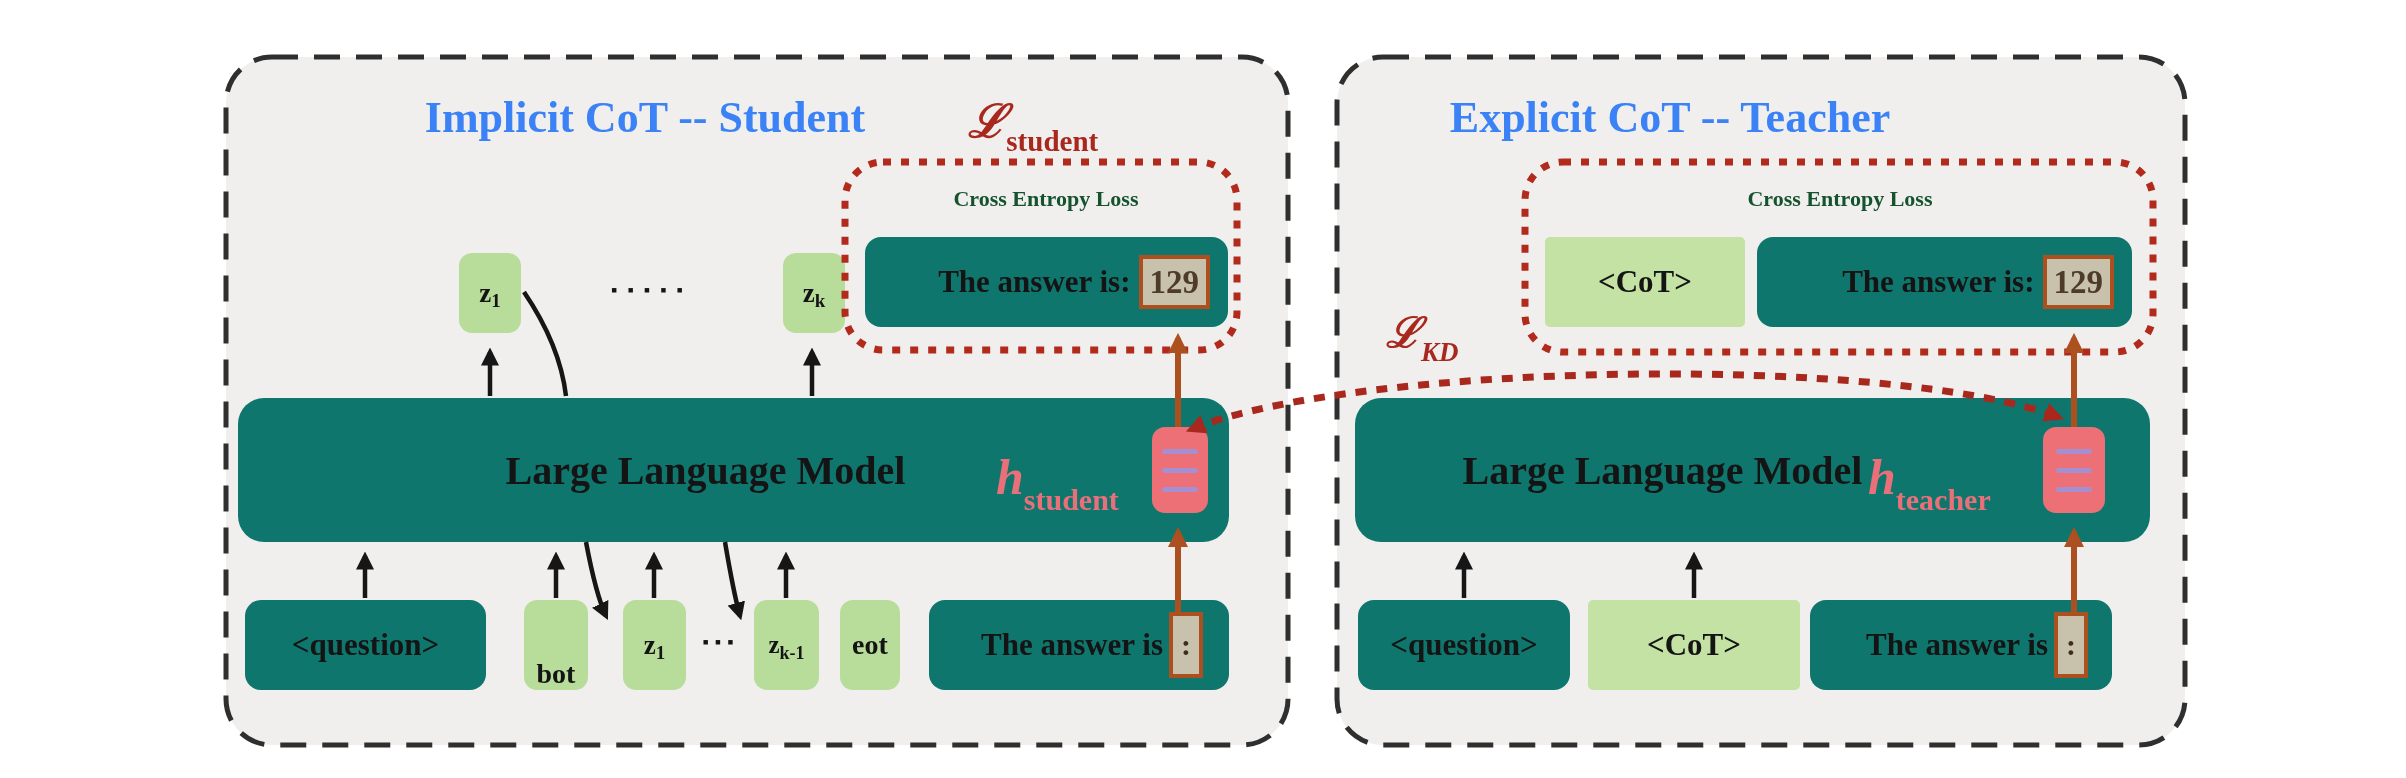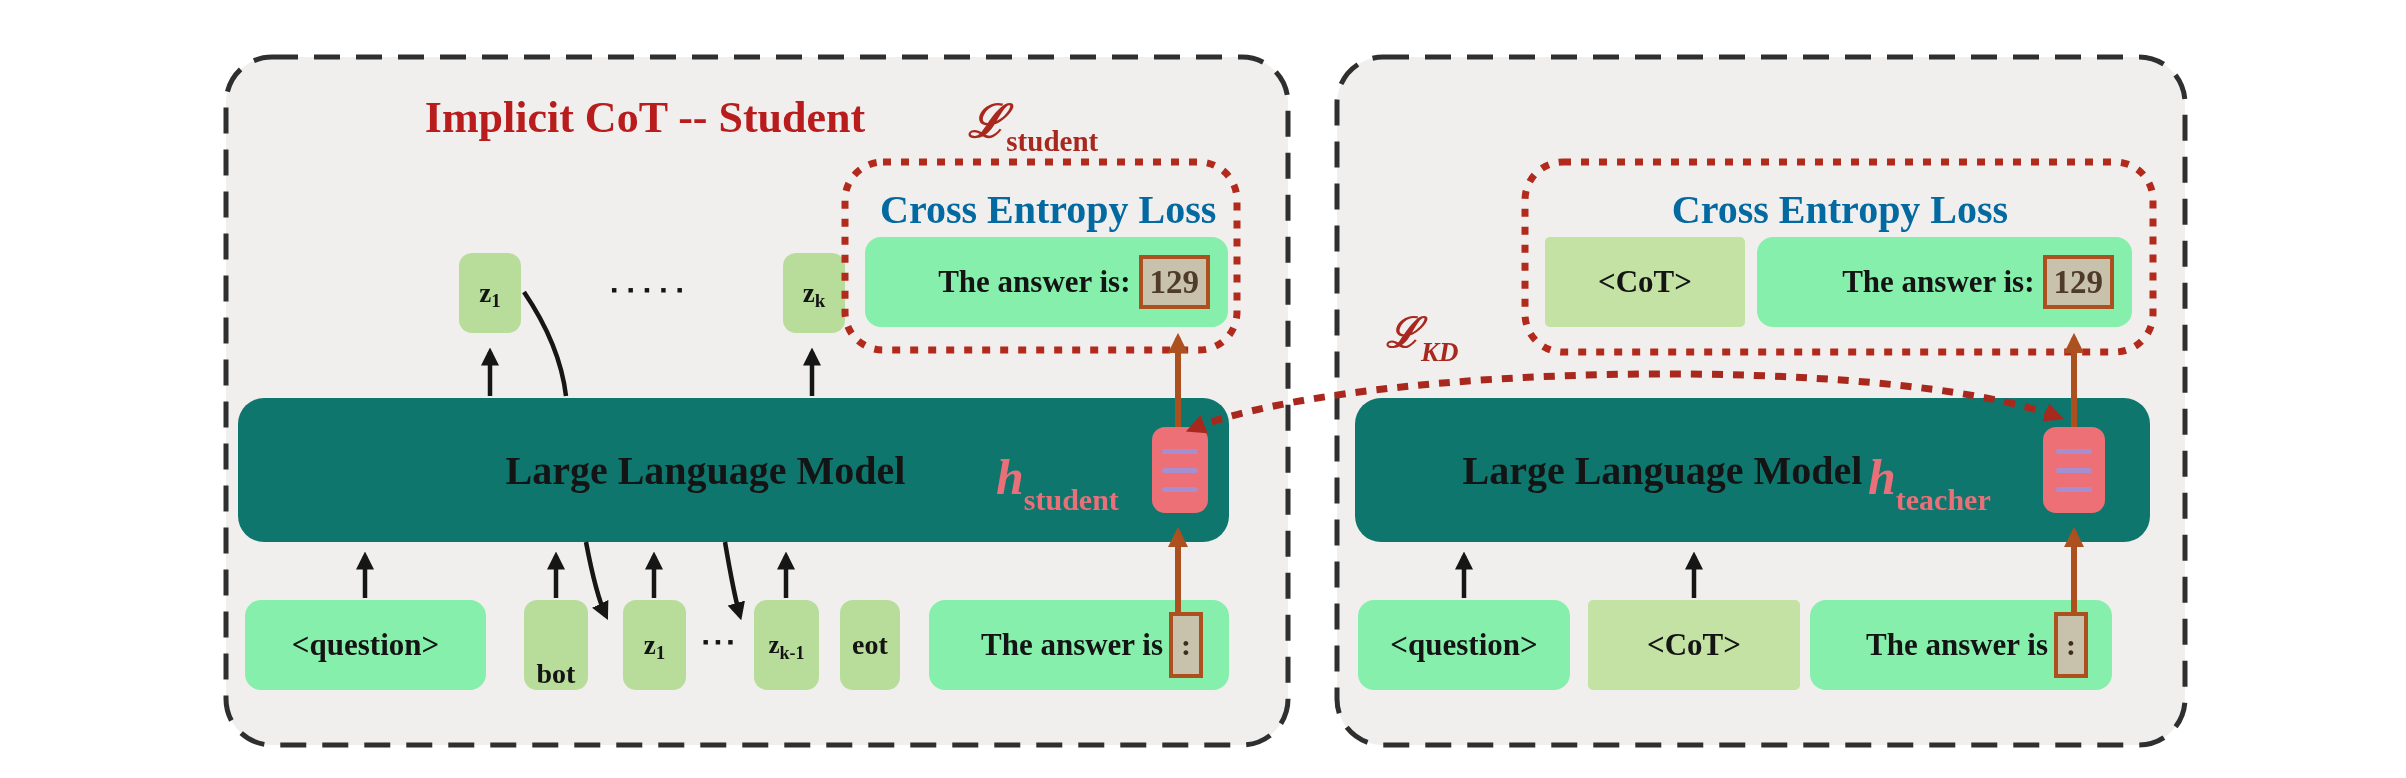--- a/index.html
+++ b/index.html
@@ -3,26 +3,26 @@
 <meta charset="utf-8">
 <style>
   html,body{margin:0;padding:0;background:#ffffff;}
   .canvas{position:relative;width:2406px;height:778px;background:#ffffff;overflow:hidden;
           font-family:"Liberation Serif","DejaVu Serif",serif;}
   .layer{position:absolute;left:0;top:0;width:2406px;height:778px;pointer-events:none;}
   #bg-svg{z-index:0;}
   #fg-svg{z-index:2;}
   .el{position:absolute;z-index:1;box-sizing:border-box;}
   .box{display:flex;align-items:center;justify-content:center;font-weight:bold;color:#141414;}
-  .blue{background:#86efac;border-radius:16px;}
+  .blue{background:#0f766e;border-radius:16px;}
   .green{background:#b8dd9b;border-radius:13px;}
   .green-lt{background:#c3e2a4;border-radius:5px;}
   .orange{background:#0f766e;border-radius:26px;text-align:center;}
-  .title{font-size:44px;font-weight:bold;color:#b91c1c;text-align:center;white-space:nowrap;}
-  .ce-title{font-size:40px;font-weight:bold;color:#0369a1;text-align:center;white-space:nowrap;}
+  .title{font-size:44px;font-weight:bold;color:#3b82f6;text-align:center;white-space:nowrap;}
+  .ce-title{font-size:22px;font-weight:bold;color:#14532d;text-align:center;white-space:nowrap;}
   .loss{color:#a9281d;font-weight:bold;white-space:nowrap;}
   .loss .sym{font-size:46px;font-style:italic;}
   .loss .sub{font-size:29px;position:relative;top:14px;}
   .loss .sub.it{font-style:italic;}
   .tok-txt{font-size:31px;}
   .tok-sm{font-size:28px;}
   .zlab{font-size:27px;}
   .zsub{font-size:19px;position:relative;top:8px;}
   .dots{font-size:18px;font-weight:bold;color:#141414;text-align:center;}
   .val-box{display:inline-flex;align-items:center;justify-content:center;
@@ -109,20 +109,21 @@
 
   <div class="el box green" style="left:840px;top:600px;width:60px;height:90px;">
     <span class="tok-sm">eot</span>
   </div>
 
   <div class="el box blue" style="left:929px;top:600px;width:300px;height:90px;justify-content:flex-end;padding-right:26px;gap:6px;">
     <span class="tok-txt">The answer is</span>
     <span class="colon-box">:</span>
   </div>
 
+  <div class="el title" style="left:1370px;top:92px;width:600px;">Explicit CoT -- Teacher</div>
 
 
   <div class="el ce-title" style="left:1600px;top:186px;width:480px;">Cross Entropy Loss</div>
 
   <div class="el box green-lt" style="left:1545px;top:237px;width:200px;height:90px;">
     <span class="tok-txt">&lt;CoT&gt;</span>
   </div>
 
   <div class="el box blue" style="left:1757px;top:237px;width:375px;height:90px;justify-content:flex-end;padding-right:18px;gap:8px;">
     <span class="tok-txt">The answer is:</span>

